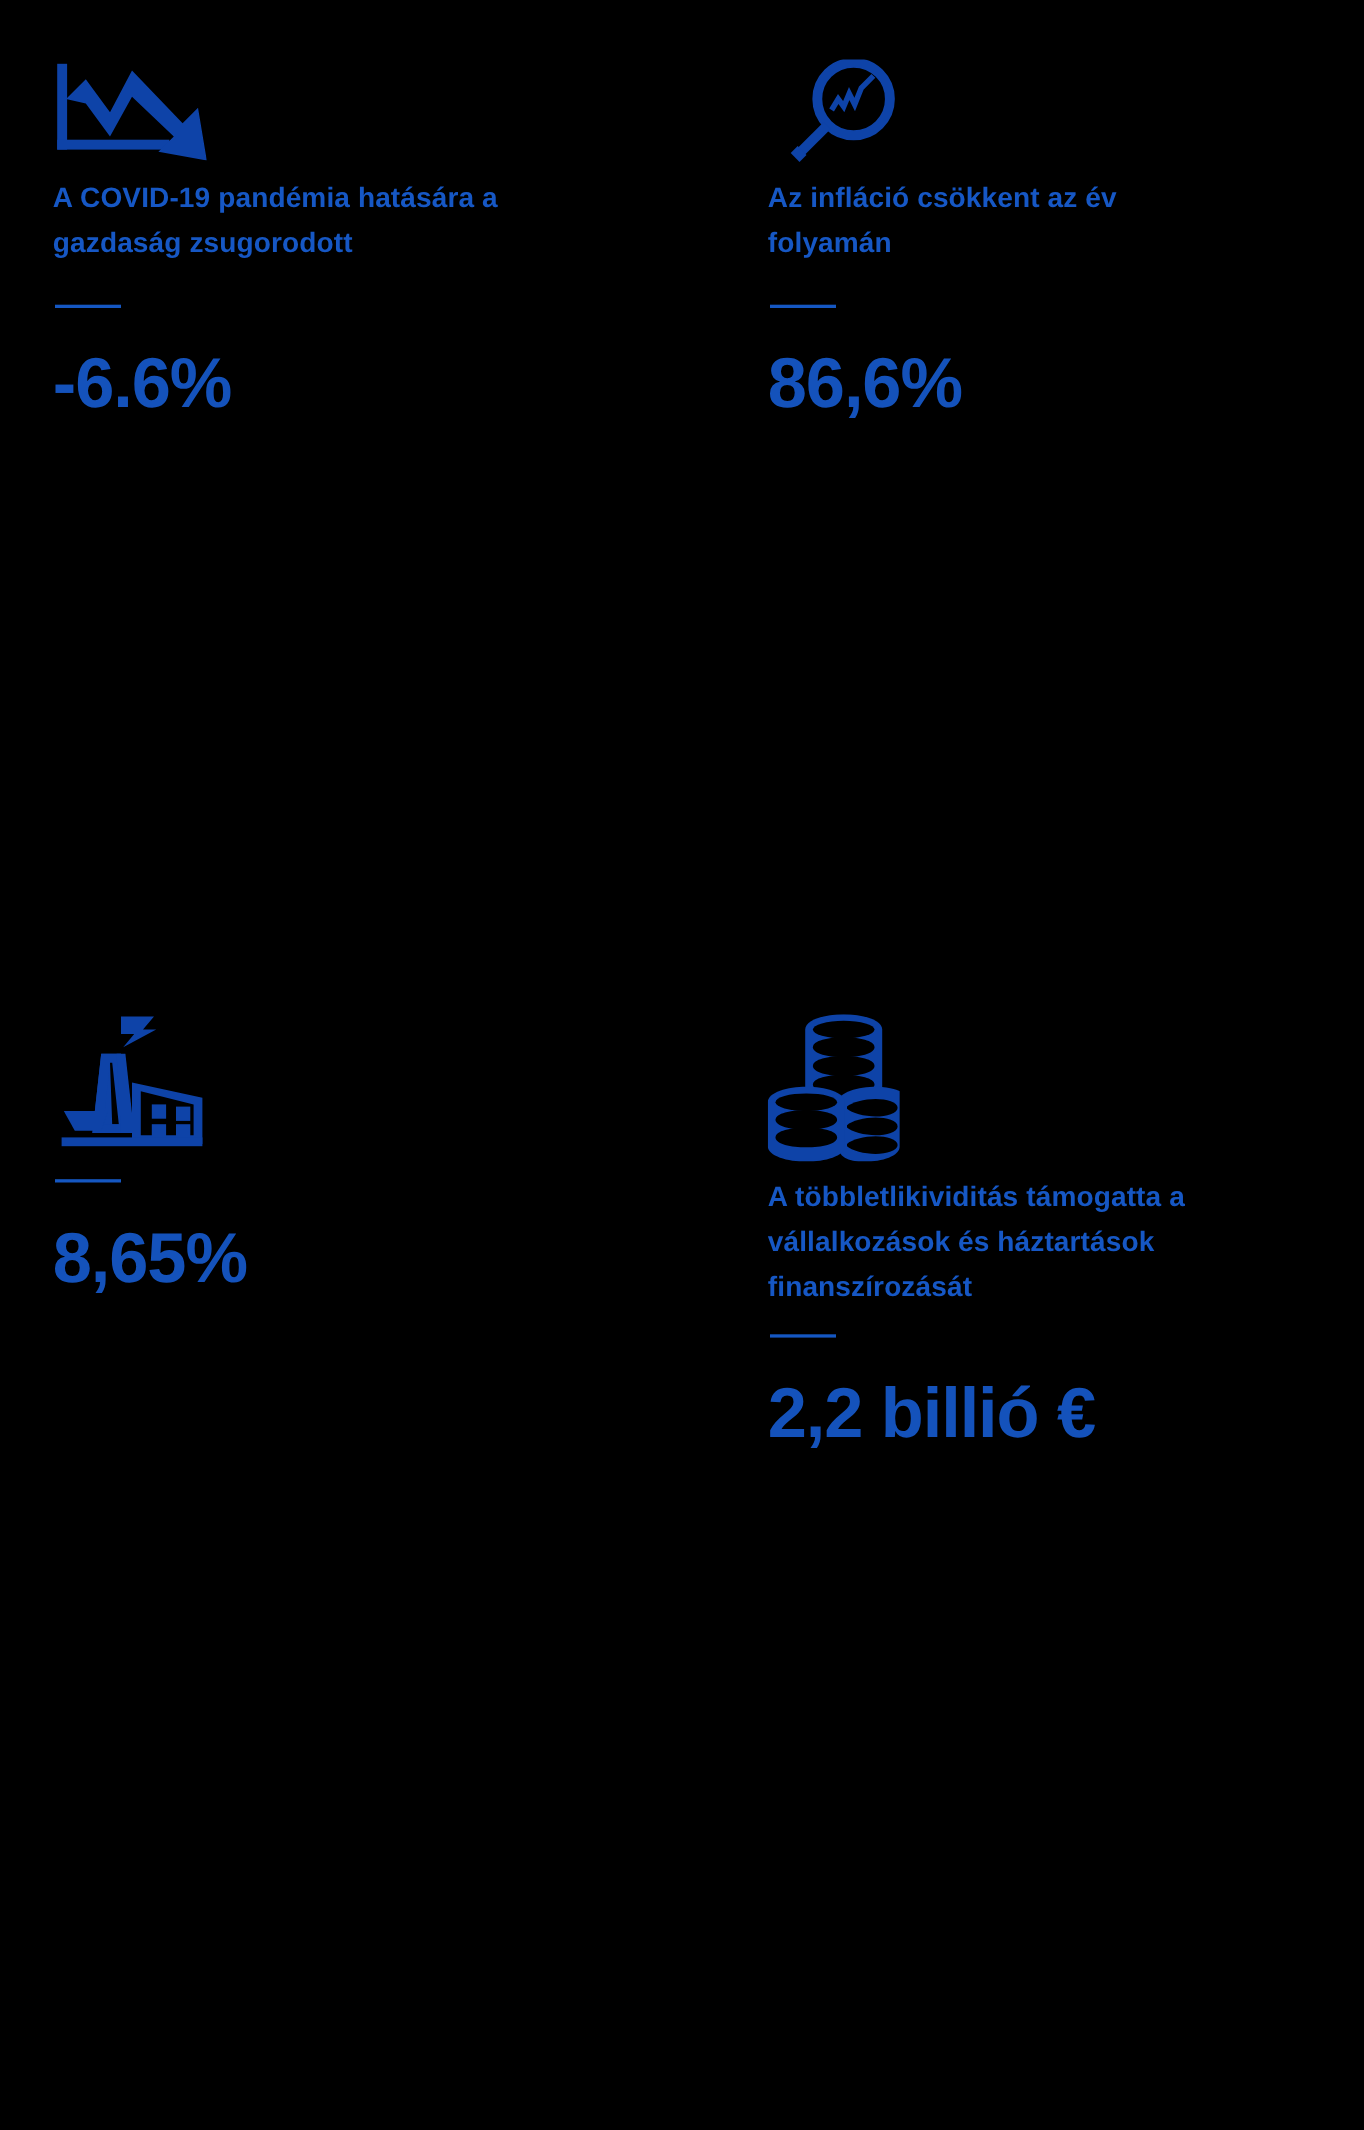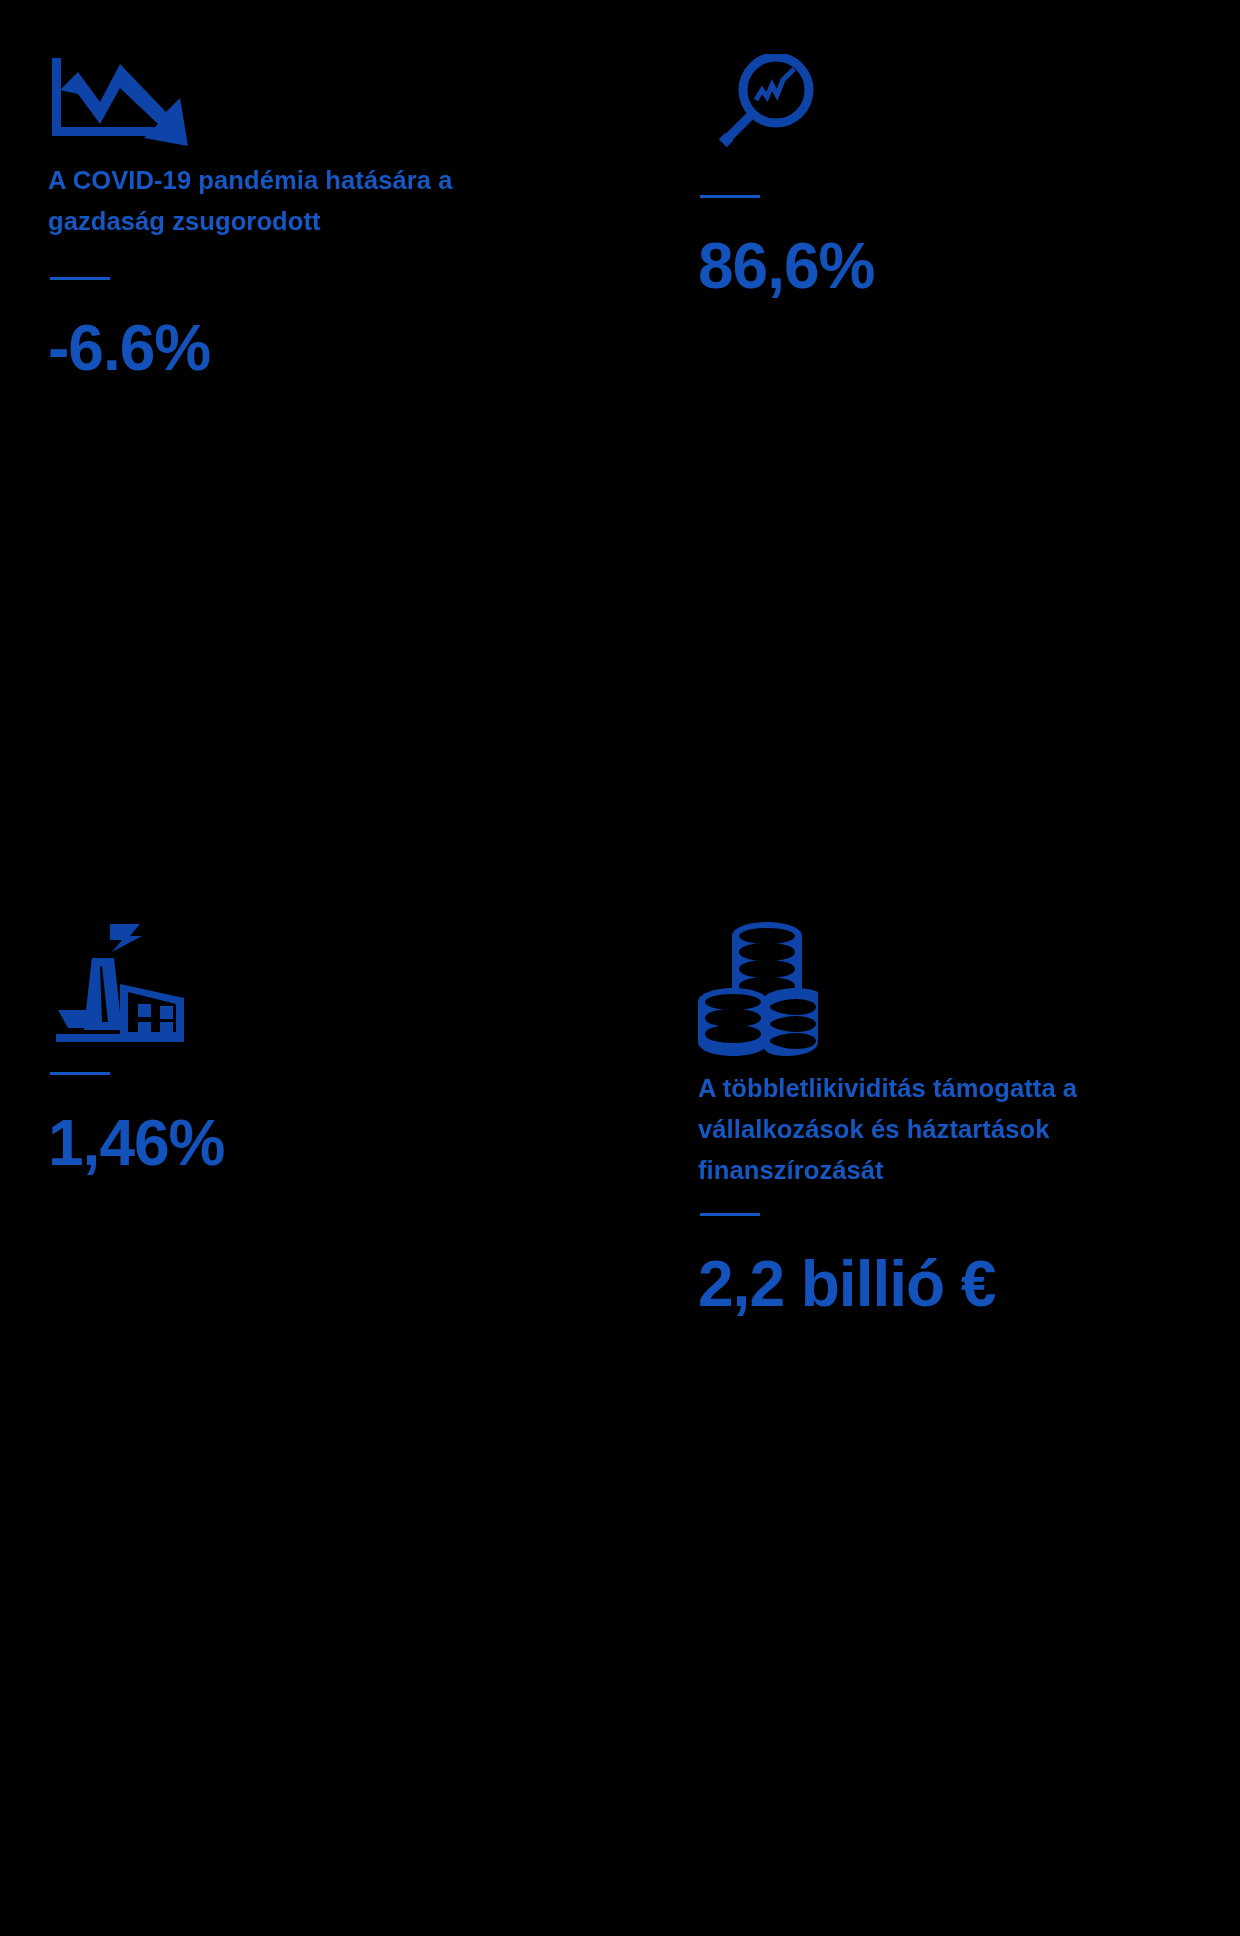--- a/index.html
+++ b/index.html
@@ -107,20 +107,22 @@
           <g fill="none" stroke="#0e43a8" stroke-width="9">
             <circle cx="78" cy="36" r="33"></circle>
             <path d="M54 60 L28 86"></path>
             <path d="M24 82 L32 90"></path>
           </g>
           <g fill="none" stroke="#0e43a8" stroke-width="5" stroke-linejoin="miter">
             <path d="M58 46 L64 36 L69 43 L74 31 L79 41 L85 26 L96 15"></path>
           </g>
         </svg>
       </span>
+      <p class="headline">Az infláció csökkent az év
+folyamán</p>
       <div class="divider"></div>
       <div class="stat">86,6%</div>
     </div>
 
     <div class="card c3">
       <span class="icon-wrap factory">
         <svg width="140" height="122" viewBox="0 0 140 122">
           <g fill="#0e43a8">
             <path d="M62 2 L92 2 L82 14 L94 14 L64 30 L74 18 L62 18 Z"></path>
             <path d="M44 36 L62 36 L70 108 L36 108 Z M52 44 L54 100 L60 100 L54 44 Z"></path>
@@ -130,21 +132,21 @@
             <rect x="90" y="82" width="13" height="13"></rect>
             <rect x="112" y="84" width="13" height="13"></rect>
             <rect x="90" y="100" width="13" height="13"></rect>
             <rect x="112" y="100" width="13" height="13"></rect>
             <path d="M10 88 L50 88 L44 106 L20 106 Z"></path>
             <rect x="8" y="112" width="128" height="8"></rect>
           </g>
         </svg>
       </span>
       <div class="divider"></div>
-      <div class="stat">1,46%</div>
+      <div class="stat">8,65%</div>
     </div>
 
     <div class="card c4">
       <span class="icon-wrap coins">
         <svg width="120" height="134" viewBox="0 0 120 134">
           <g fill="#0e43a8">
             <path d="M34 14 C34 5 52 0 69 0 C86 0 104 5 104 14 L104 90 C104 99 86 104 69 104 C52 104 34 99 34 90 Z"></path>
           </g>
           <g fill="#000000">
             <ellipse cx="69" cy="14" rx="28" ry="8"></ellipse>

